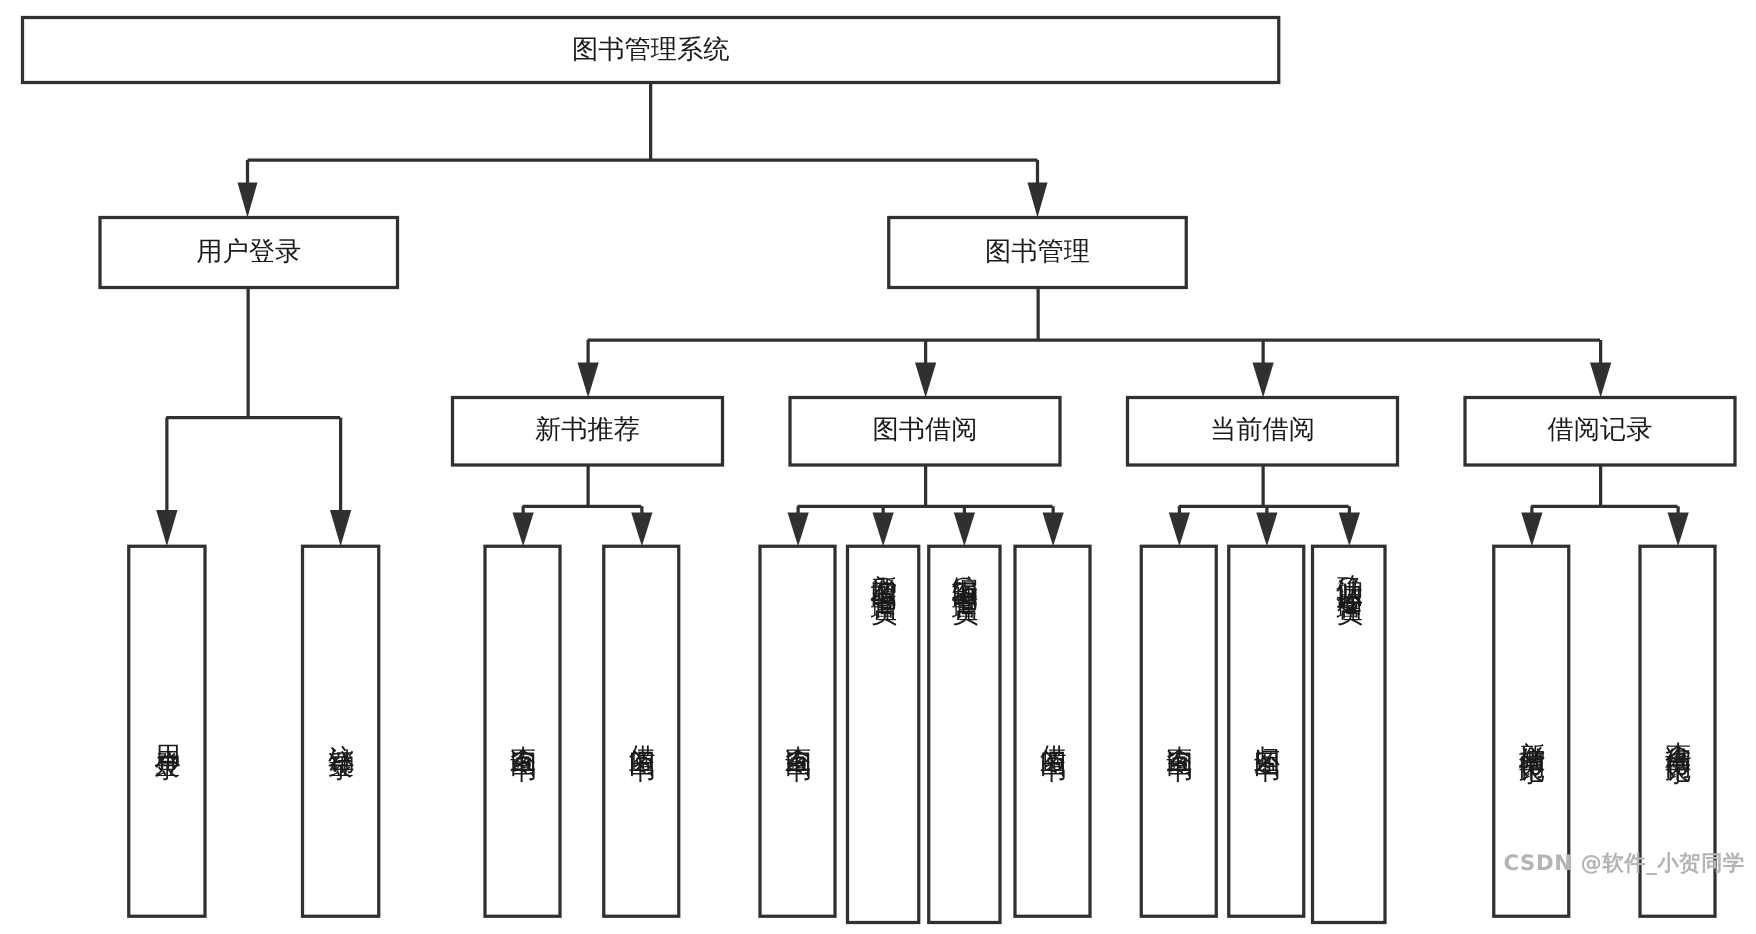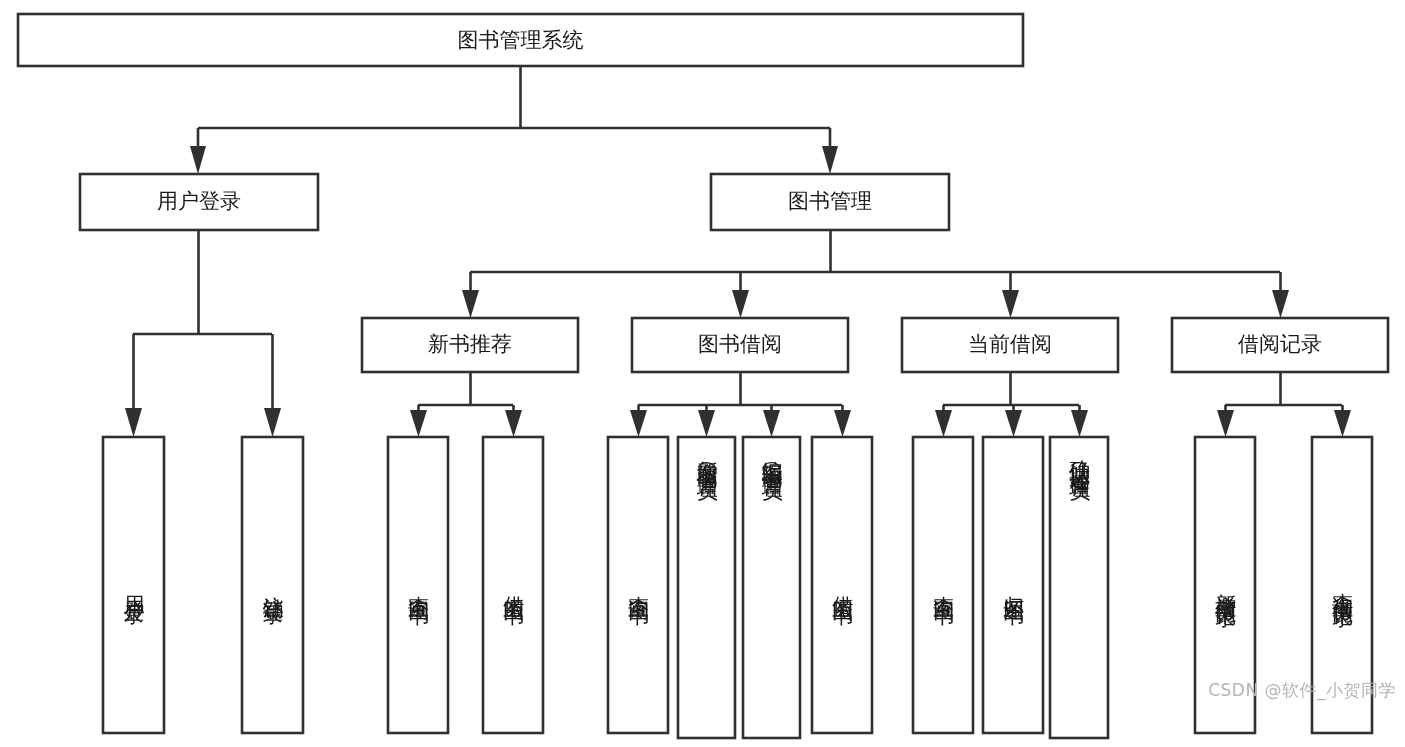--- a/index.html
+++ b/index.html
@@ -69,20 +69,21 @@
   }
   #watermark {
     position: absolute;
     right: 9px;
     bottom: 4px;
     font-family: "DejaVu Sans", "Liberation Sans", sans-serif;
     font-size: 17px;
     color: #b4b4b4;
     letter-spacing: 0.5px;
     white-space: nowrap;
+    font-weight: bold;
   }
 </style>
 </head>
 <body>
 
 <div id="diagram-root">
 
   <svg id="flow-svg" viewBox="0 0 1405 747">
 
     <g>

